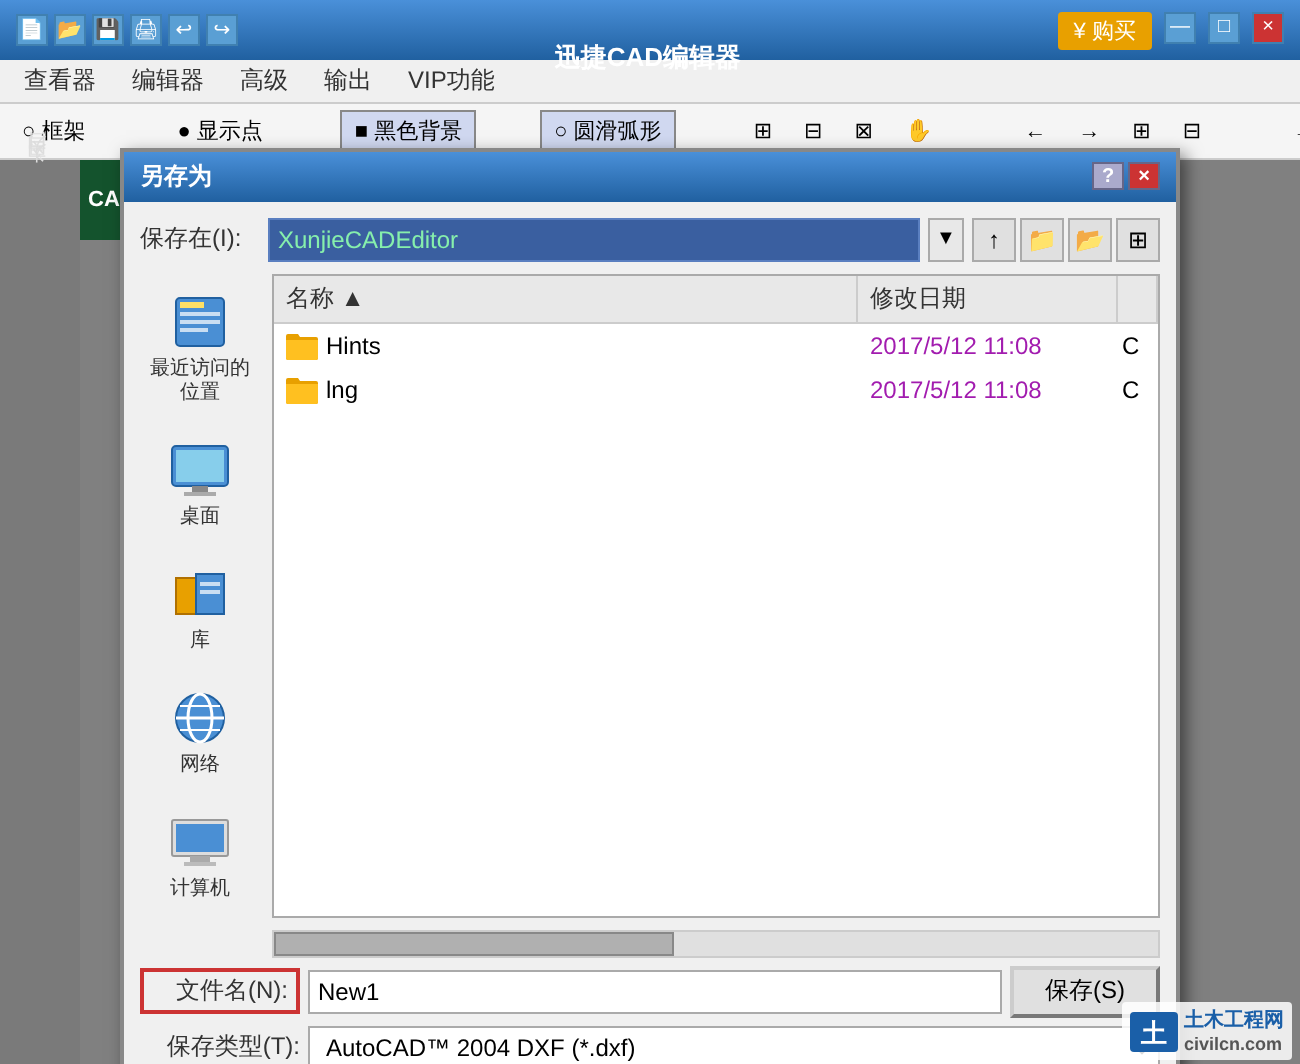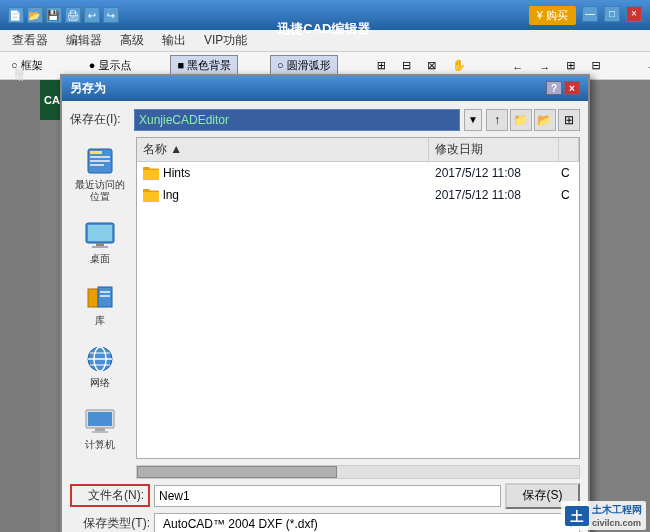--- a/index.html
+++ b/index.html
@@ -311,21 +311,21 @@
       padding: 2px 6px;
       display: flex;
       align-items: center;
       gap: 4px;
       font-size: 12px;
     }
     .file-date-cell {
       width: 130px;
       padding: 2px 6px;
       font-size: 12px;
-      color: #0f172a;
+      color: #a21caf;
     }
     .file-extra-cell {
       width: 20px;
       padding: 2px 2px;
       font-size: 12px;
     }
 
     
     .scrollbar-h {
       height: 14px;

